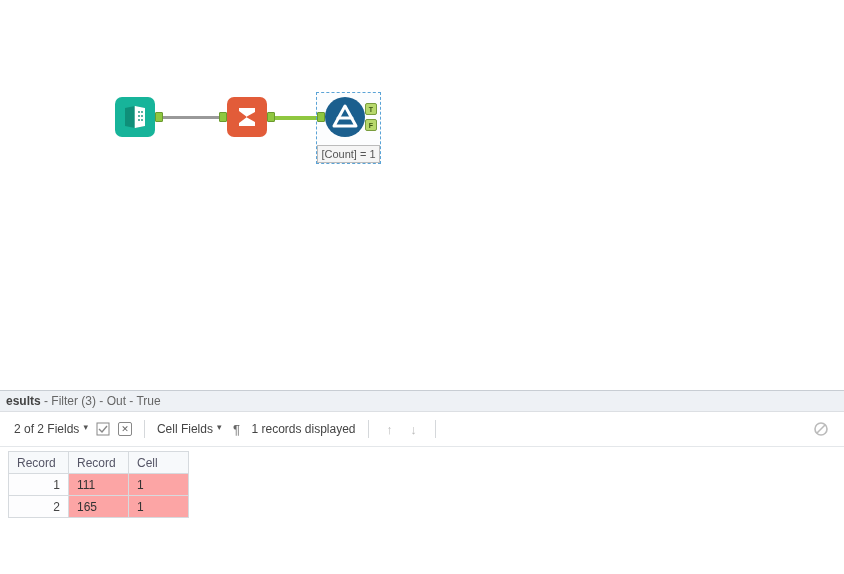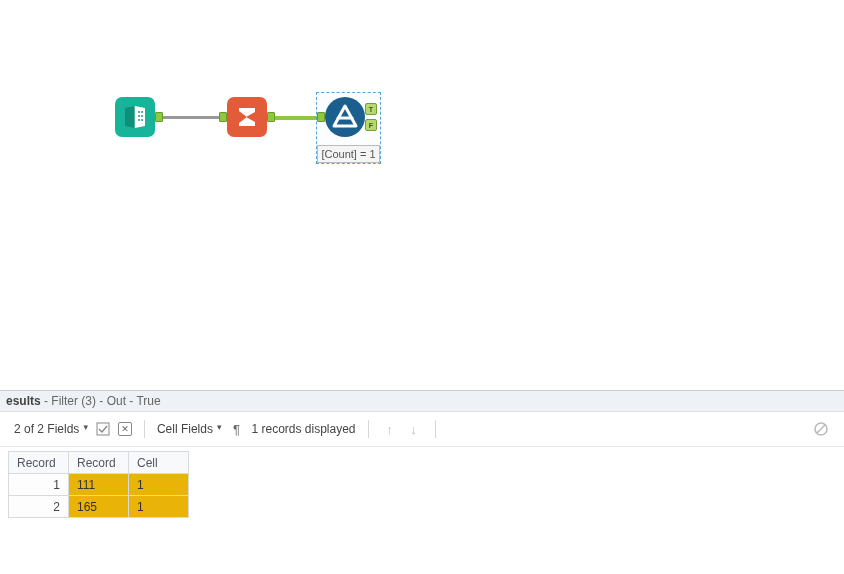--- a/index.html
+++ b/index.html
@@ -135,21 +135,21 @@
   .iconbtn.disabled { color: #bbb; }
   .grid {
     border-collapse: collapse;
     margin: 4px 0 0 8px;
     font-size: 12px;
   }
   .grid th, .grid td {
     border: 1px solid #d6dade;
     padding: 3px 8px;
     text-align: left;
-    background: #eab308;
+    background: #fca5a5;
     height: 22px;
   }
   .grid th {
     background: #f7f9fb;
     font-weight: 400;
     color: #556;
   }
   .grid td.rec { text-align: right; width: 60px; color: #444; background:#fdfdfe; }
   .grid th.rec { width: 60px; }
   .grid th.val, .grid td.val { width: 60px; }

